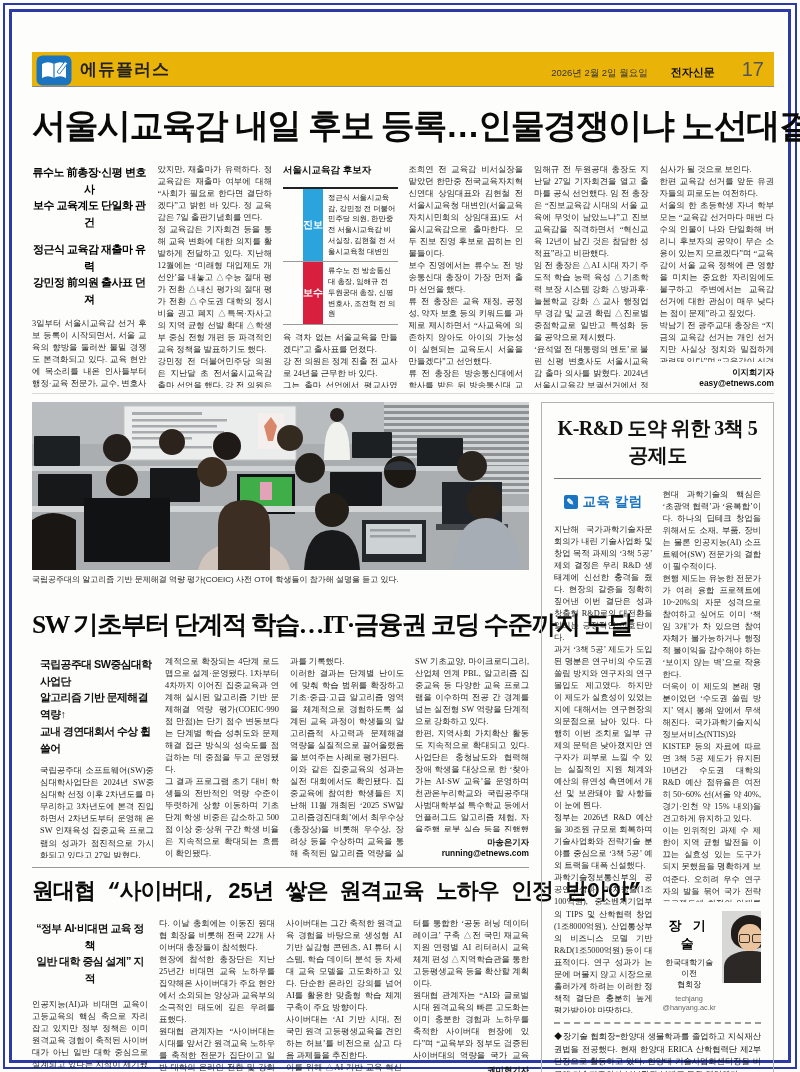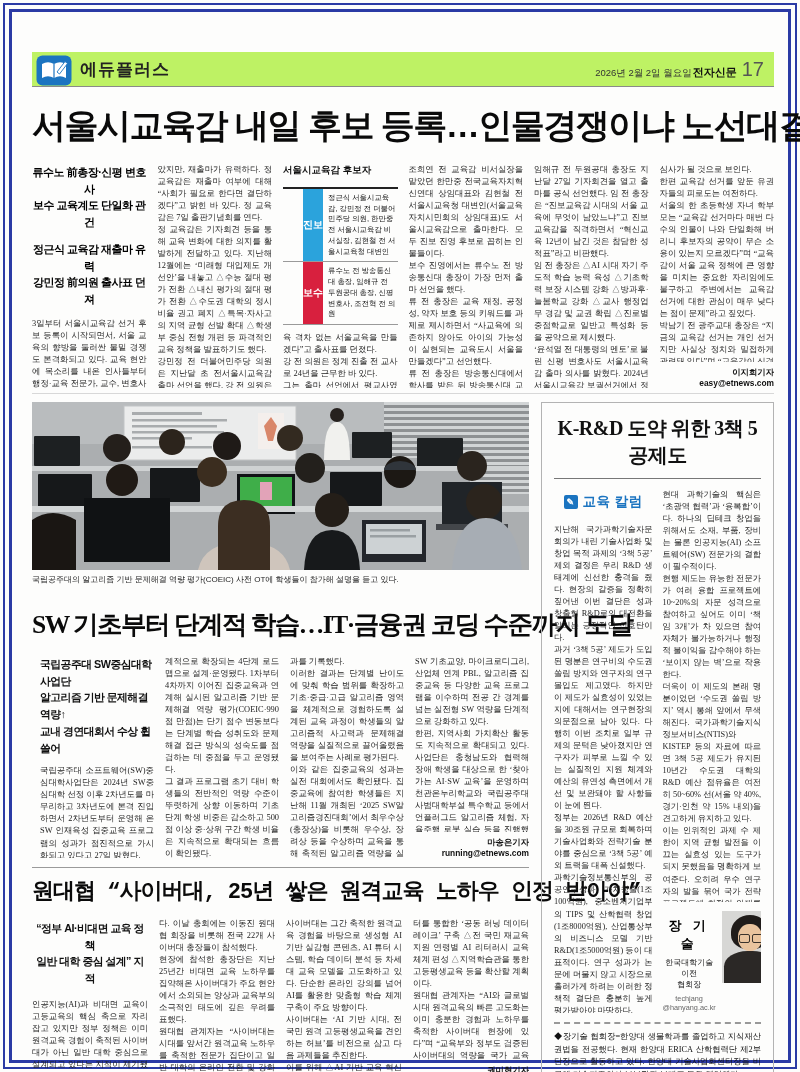--- a/index.html
+++ b/index.html
@@ -2,25 +2,25 @@
 <html style="--frame_blue: #2b3aa5; --accent_blue: #1b74c0; --jinbo_blue: #2ba3dc; --bosu_red: #d8203e;"><head>
 <meta charset="utf-8">
 <style>
   html,body{margin:0;padding:0;overflow:hidden;}
   body{width:800px;height:1072px;position:relative;background:#fdfdfc;font-family:"Liberation Sans",sans-serif;color:#111;}
   .frame-a{position:absolute;inset:3px;border:2px solid var(--frame_blue,#2b3aa5);pointer-events:none;}
   .frame-b{position:absolute;inset:9px;border:3px solid var(--frame_blue,#2b3aa5);pointer-events:none;}
   .content{position:absolute;left:32px;right:26px;top:18px;bottom:20px;}
 
   
-  .topbar{margin-top:34px;height:34px;background:#bef264;border-bottom:1px solid #8a8a8a;display:flex;justify-content:space-between;align-items:center;padding:0 10px 0 4px;}
+  .topbar{margin-top:34px;height:34px;background:#eab308;border-bottom:1px solid #8a8a8a;display:flex;justify-content:space-between;align-items:center;padding:0 10px 0 4px;}
   .logo{display:flex;align-items:center;gap:8px;}
   .logo-icon{width:36px;height:31px;display:block;margin-top:2px;}
   .logo-text{font-size:17px;font-weight:bold;letter-spacing:1px;color:#222;}
-  .dateline{display:flex;align-items:baseline;gap:1px;font-size:9.5px;color:#333;text-align:right;}
+  .dateline{display:flex;align-items:baseline;gap:23px;font-size:9.5px;color:#333;text-align:right;}
   .dateline .paper{font-weight:bold;font-size:11px;color:#111;}
   .dateline .pnum{font-size:20px;color:#555;font-weight:400;margin-left:4px;}
 
   .main-headline{font-size:34px;font-weight:900;letter-spacing:-1.5px;margin:16px 0 15px;color:#0a0a0a;white-space:nowrap;}
 
   
   .body-text{font-family:"Liberation Serif",serif;font-size:8.4px;line-height:1.43;color:#1d1d1d;text-align:justify;white-space:pre-line;}
   .fill{flex:1;overflow:hidden;}
   .subhead{font-weight:bold;font-size:11px;line-height:1.5;text-align:center;margin:0 0 11px;white-space:pre-line;color:#000;letter-spacing:-0.5px;}
 

